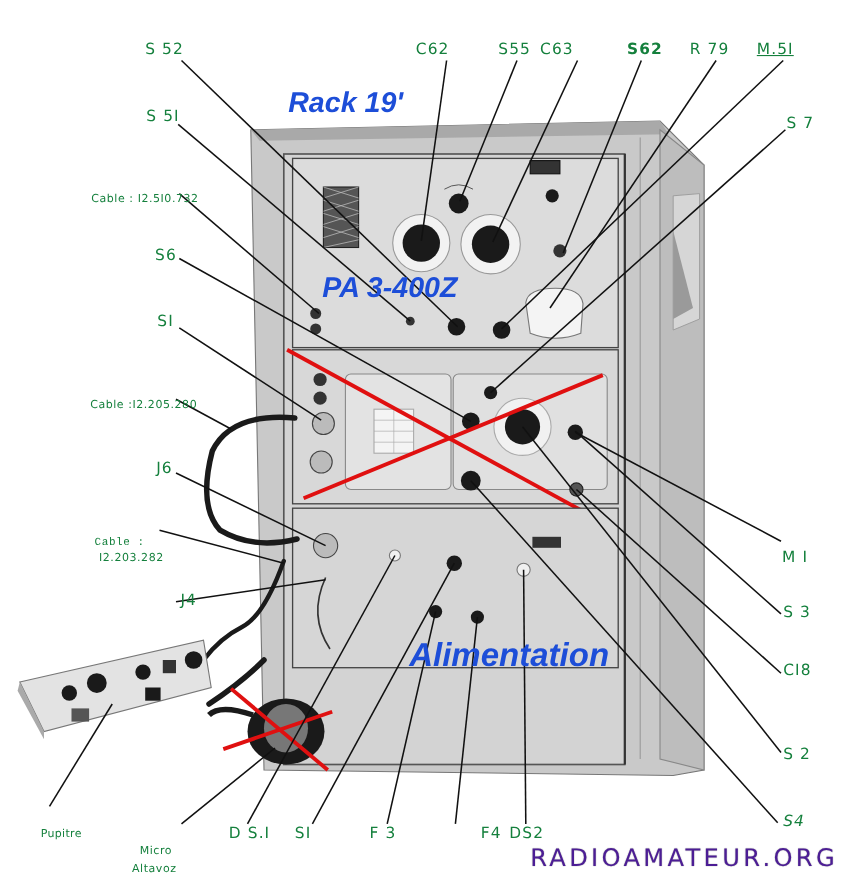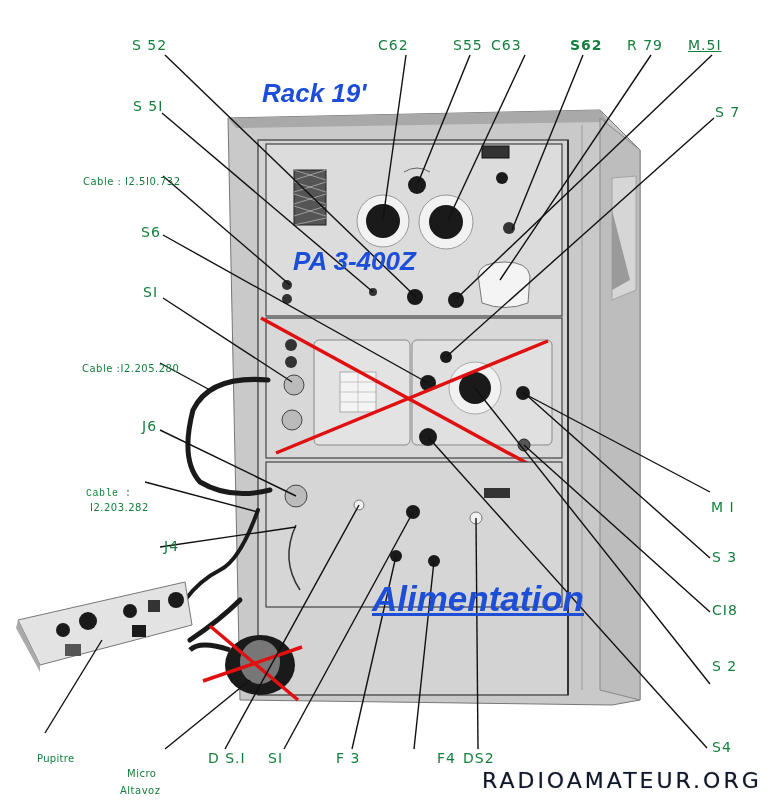--- a/index.html
+++ b/index.html
@@ -5,21 +5,21 @@
   html, body { margin: 0; padding: 0; background: #ffffff; }
   body { width: 769px; height: 800px; position: relative; overflow: hidden;
          font-family: "DejaVu Sans", sans-serif; }
   #scene { position: absolute; left: 0; top: 0; width: 769px; height: 800px; }
   .lbl { position: absolute; font-family: "DejaVu Sans", sans-serif; font-size: 14px;
          color: #15803d; white-space: nowrap; letter-spacing: 1px; }
   .lbl.small { font-size: 10px; letter-spacing: 0.5px; margin-top: 16px; }
   .title { position: absolute; font-family: "Liberation Sans", sans-serif; font-weight: bold;
            font-style: italic; color: #1d4ed8; white-space: nowrap; }
   .watermark { position: absolute; font-family: "DejaVu Sans", sans-serif; font-size: 22px;
-               color: #0f172a; letter-spacing: 3px;
+               color: #4c1d95; letter-spacing: 3px;
                text-shadow: 0 0 1px #bbb, 0 0 1px #bbb; white-space: nowrap; }
 </style>
 </head>
 <body>
 
 <svg id="scene" viewBox="0 0 769 800" xmlns="http://www.w3.org/2000/svg">
 
   <g>
     <path d="M228 118 L600 110 L640 150 L640 700 L612 705 L240 700 Z" fill="#c9c9c9" stroke="#777" stroke-width="1"></path>
 
@@ -166,21 +166,21 @@
     <line x1="225" y1="749" x2="359" y2="505"></line>
     <line x1="284" y1="749" x2="413" y2="512"></line>
     <line x1="352" y1="749" x2="396" y2="556"></line>
     <line x1="414" y1="749" x2="434" y2="561"></line>
     <line x1="478" y1="749" x2="476" y2="518"></line>
   </g>
 </svg>
 
 <div class="title" style="left:262px; top:78px; font-size:26px;">Rack 19'</div>
 <div class="title" style="left:293px; top:246px; font-size:26px;">PA 3-400Z</div>
-<div class="title" style="left:372px; top:579px; font-size:35px;text-decoration:underline;">Alimentation</div>
+<div class="title" style="left:372px; top:579px; font-size:30px;">Alimentation</div>
 
 <div class="lbl" style="left:132px; top:37px;">S 52</div>
 <div class="lbl" style="left:378px; top:37px;">C62</div>
 <div class="lbl" style="left:453px; top:37px;">S55</div>
 <div class="lbl" style="left:491px; top:37px;">C63</div>
 <div class="lbl" style="left:570px; top:37px;font-weight:bold;">S62</div>
 <div class="lbl" style="left:627px; top:37px;">R 79</div>
 <div class="lbl" style="left:688px; top:37px;text-decoration:underline;">M.5I</div>
 <div class="lbl" style="left:715px; top:104px;">S 7</div>
 
@@ -190,22 +190,22 @@
 <div class="lbl" style="left:143px; top:284px;">SI</div>
 <div class="lbl small" style="left:82px; top:347px;">Cable :I2.205.280</div>
 <div class="lbl" style="left:142px; top:418px;">J6</div>
 <div class="lbl small" style="left:86px; top:472px;font-family:Liberation Mono, monospace;">Cable :</div>
 <div class="lbl small" style="left:90px; top:486px;">I2.203.282</div>
 <div class="lbl" style="left:140px; top:538px;margin-left:24px;">J4</div>
 
 <div class="lbl" style="left:711px; top:499px;">M I</div>
 <div class="lbl" style="left:712px; top:549px;">S 3</div>
 <div class="lbl" style="left:712px; top:602px;text-align:center;">CI8</div>
-<div class="lbl" style="left:712px; top:658px;">S 2</div>
-<div class="lbl" style="left:712px; top:739px;">S4</div>
+<div class="lbl" style="left:712px; top:678px;">S 2</div>
+<div class="lbl" style="left:712px; top:739px;font-style:italic;">S4</div>
 
 <div class="lbl small" style="left:37px; top:737px; letter-spacing:0.3px;">Pupitre</div>
 <div class="lbl small" style="left:127px; top:752px;">Micro</div>
 <div class="lbl small" style="left:120px; top:769px;">Altavoz</div>
 <div class="lbl" style="left:208px; top:750px;">D S.I</div>
 <div class="lbl" style="left:268px; top:750px;">SI</div>
 <div class="lbl" style="left:336px; top:750px;">F 3</div>
 <div class="lbl" style="left:404px; top:750px;margin-left:33px;">F4</div>
 <div class="lbl" style="left:463px; top:750px;">DS2</div>
 

